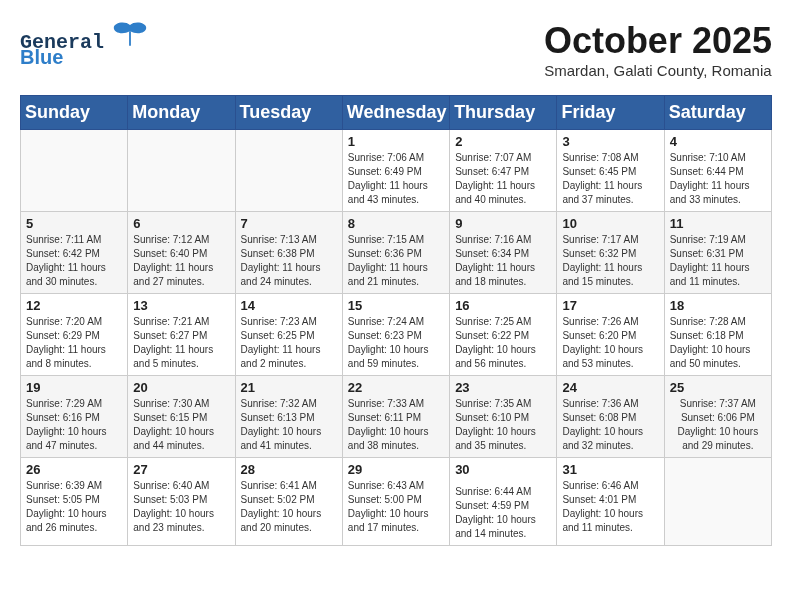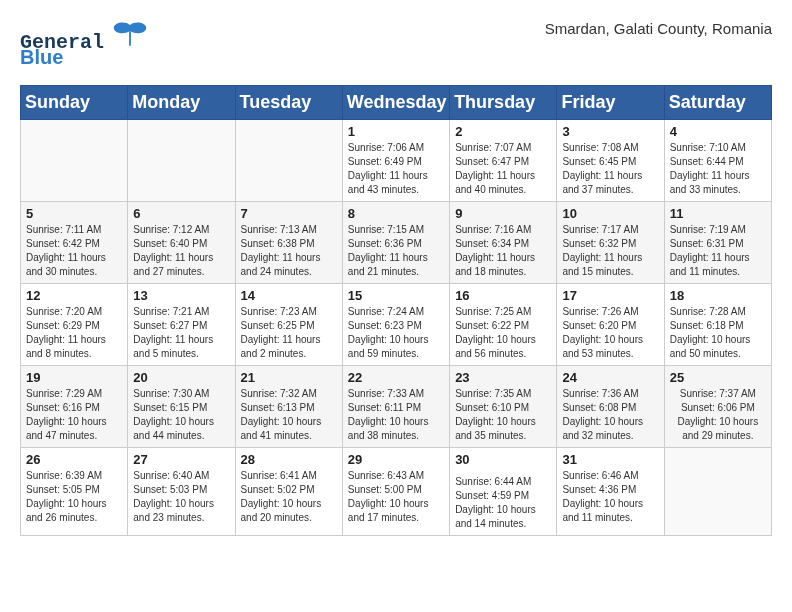--- a/index.html
+++ b/index.html
@@ -34,20 +34,21 @@
       text-align: right;
     }
     .month-title {
       font-size: 36px;
       font-weight: bold;
       color: #1a1a1a;
     }
     .location {
       font-size: 15px;
       color: #333;
+      text-align: center;
     }
     table {
       width: 100%;
       border-collapse: collapse;
       table-layout: fixed;
     }
     thead tr th {
       background-color: #3060a0;
       color: #fff;
       font-size: 18px;
@@ -94,20 +95,21 @@
         <span style="font-size:20px;font-weight:bold;color:#1a3a5c;font-family:Liberation Mono, monospace;">General</span>
         <svg class="logo-bird" viewBox="0 0 40 30">
           <path d="M20 5 C25 0, 38 2, 38 8 C38 14, 28 16, 20 12 C12 16, 2 14, 2 8 C2 2, 15 0, 20 5Z" fill="#2e7ec9"></path>
           <path d="M20 12 L20 28" stroke="#2e7ec9" stroke-width="2"></path>
         </svg>
       </div>
     </div>
     <span style="font-size:20px;font-weight:bold;color:#2e7ec9;margin-top:-8px;">Blue</span>
   </div>
   <div class="title-section">
+    <div class="month-title">October 2025</div>
     <div class="location">Smardan, Galati County, Romania</div>
   </div>
 </div>
 
 <table>
   <thead>
     <tr>
     <th>Sunday</th>
         <th>Monday</th>
         <th>Tuesday</th>
@@ -336,20 +338,20 @@
         <td>
           <span class="day-number">30</span>
           <div class="day-info" style="white-space: pre-line; margin-top: 8px;">Sunrise: 6:44 AM
 Sunset: 4:59 PM
 Daylight: 10 hours
 and 14 minutes.</div>
         </td>
         <td>
           <span class="day-number">31</span>
           <div class="day-info" style="white-space: pre-line;">Sunrise: 6:46 AM
-Sunset: 4:36 PM
+Sunset: 4:01 PM
 Daylight: 10 hours
 and 11 minutes.</div>
         </td>
         <td class="empty-cell"></td>
       </tr>
     </tbody>
 </table>
 
 </body></html>

